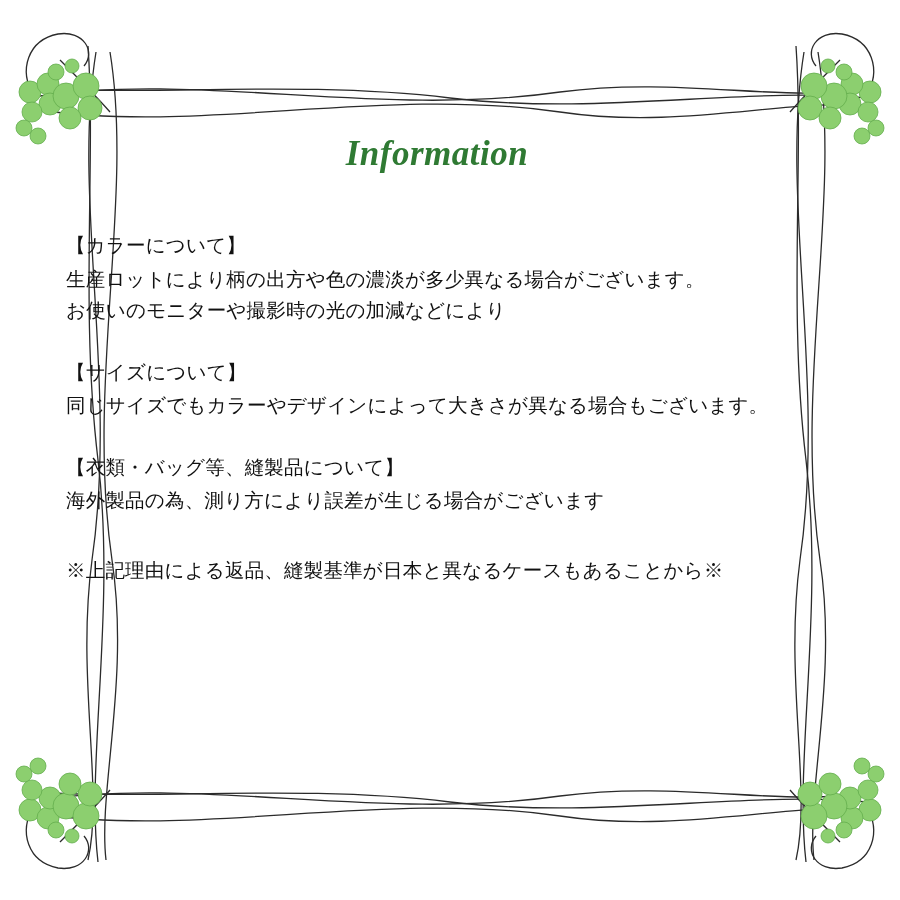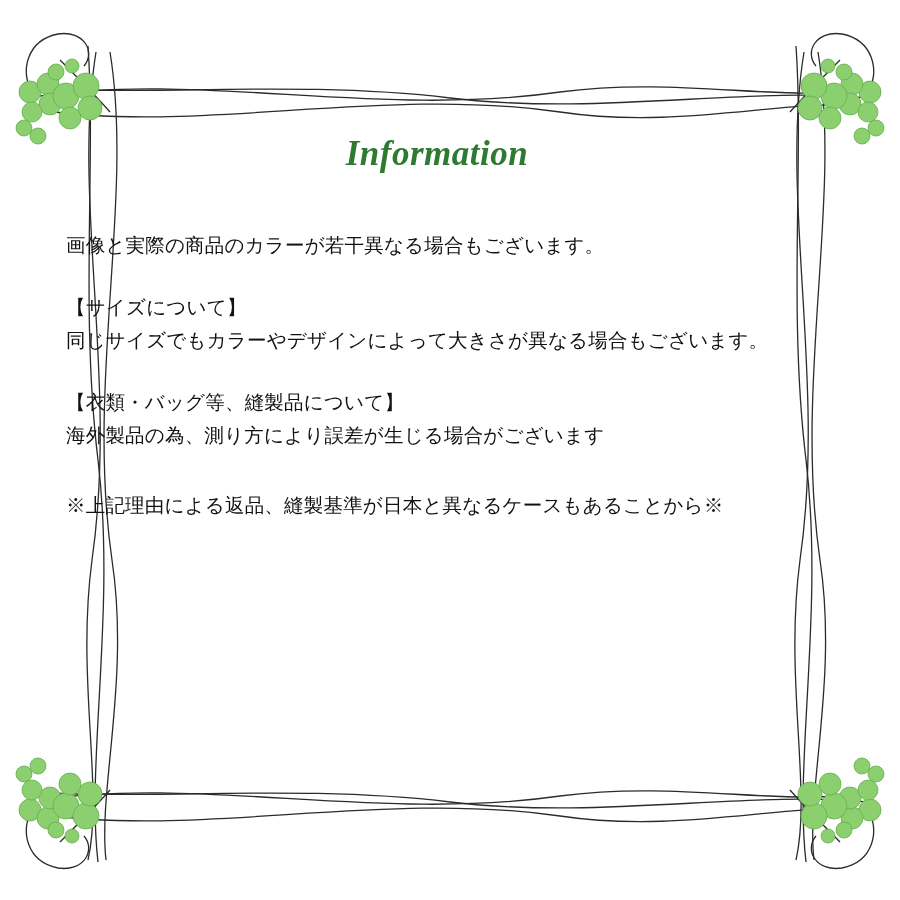--- a/index.html
+++ b/index.html
@@ -183,21 +183,23 @@
     </g>
   </svg>
 
   <div class="content">
 
     <h1 class="doc-title">Information</h1>
 
     <div class="sections">
 
       <div class="section">
-        <p class="section-line">画像と実際の商品のカラーが若干異なる場合もございます。</p>
+        <p class="section-heading">【カラーについて】</p>
+        <p class="section-line">生産ロットにより柄の出方や色の濃淡が多少異なる場合がございます。</p>
+        <p class="section-line">お使いのモニターや撮影時の光の加減などにより</p>
       </div>
 
       <div class="section">
         <p class="section-heading">【サイズについて】</p>
         <p class="section-line">同じサイズでもカラーやデザインによって大きさが異なる場合もございます。</p>
       </div>
 
       <div class="section">
         <p class="section-heading">【衣類・バッグ等、縫製品について】</p>
         <p class="section-line">海外製品の為、測り方により誤差が生じる場合がございます</p>

